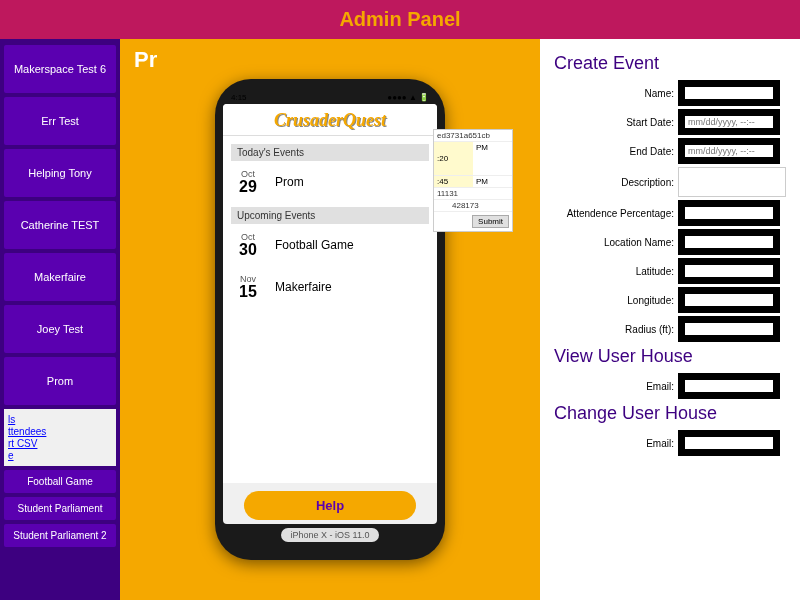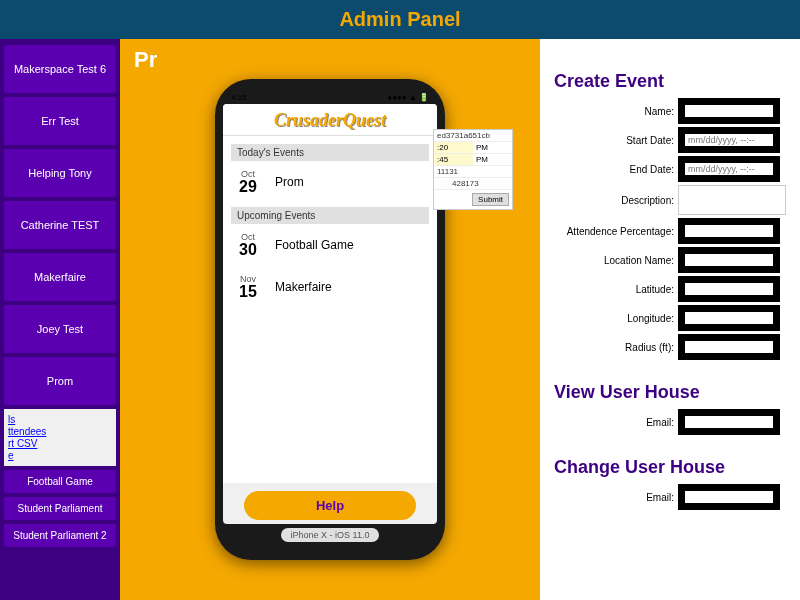--- a/index.html
+++ b/index.html
@@ -6,21 +6,21 @@
     body {
       font-family: Arial, sans-serif;
       background: #fff;
       width: 800px;
       height: 600px;
       overflow: hidden;
     }
 
     
     .header {
-      background: #0c4a6e;
+      background: #be185d;
       color: #f5a800;
       text-align: center;
       font-size: 20px;
       font-weight: bold;
       padding: 8px 0;
       width: 100%;
     }
 
     .main-layout {
       display: flex;
@@ -216,24 +216,24 @@
     
     .right-panel {
       width: 260px;
       background: #fff;
       padding: 10px 14px;
       overflow-y: auto;
     }
 
     .right-section-title {
       font-size: 18px;
-      font-weight: bold;
+      font-weight: normal;
       color: #3d0080;
       margin-bottom: 6px;
-      margin-top: 22px;
+      margin-top: 4px;
     }
 
     .form-row {
       display: flex;
       align-items: center;
       margin-bottom: 3px;
       font-size: 10px;
     }
 
     .form-label {
@@ -339,21 +339,21 @@
 
           <button class="phone-help-btn">Help</button>
         </div>
 
         <div class="phone-model-label">iPhone X - iOS 11.0</div>
       </div>
 
       <div style="position:absolute; right:-68px; top:50px; background:#fff; border:1px solid #ccc; font-size:8px; width:80px;">
         <div style="padding:1px 3px; border-bottom:1px solid #eee; color:#333;">ed3731a651cb</div>
         <div style="display:flex; border-bottom:1px solid #eee;">
-          <span style="padding:1px 3px; background:#fffacd; flex:1;">:20</span>
+          <span style="padding:12px 3px; background:#fffacd; flex:1;">:20</span>
           <span style="padding:1px 3px; flex:1;">PM</span>
         </div>
         <div style="display:flex; border-bottom:1px solid #eee;">
           <span style="padding:1px 3px; background:#fffacd; flex:1;">:45</span>
           <span style="padding:1px 3px; flex:1;">PM</span>
         </div>
         <div style="padding:1px 3px; border-bottom:1px solid #eee; color:#333;">11131</div>
         <div style="padding:1px 18px; border-bottom:1px solid #eee; color:#333;">428173</div>
         <div style="text-align:right; padding:3px;">
           <button style="font-size:8px; padding:1px 5px; background:#e0e0e0; border:1px solid #aaa; cursor:pointer;">Submit</button>

